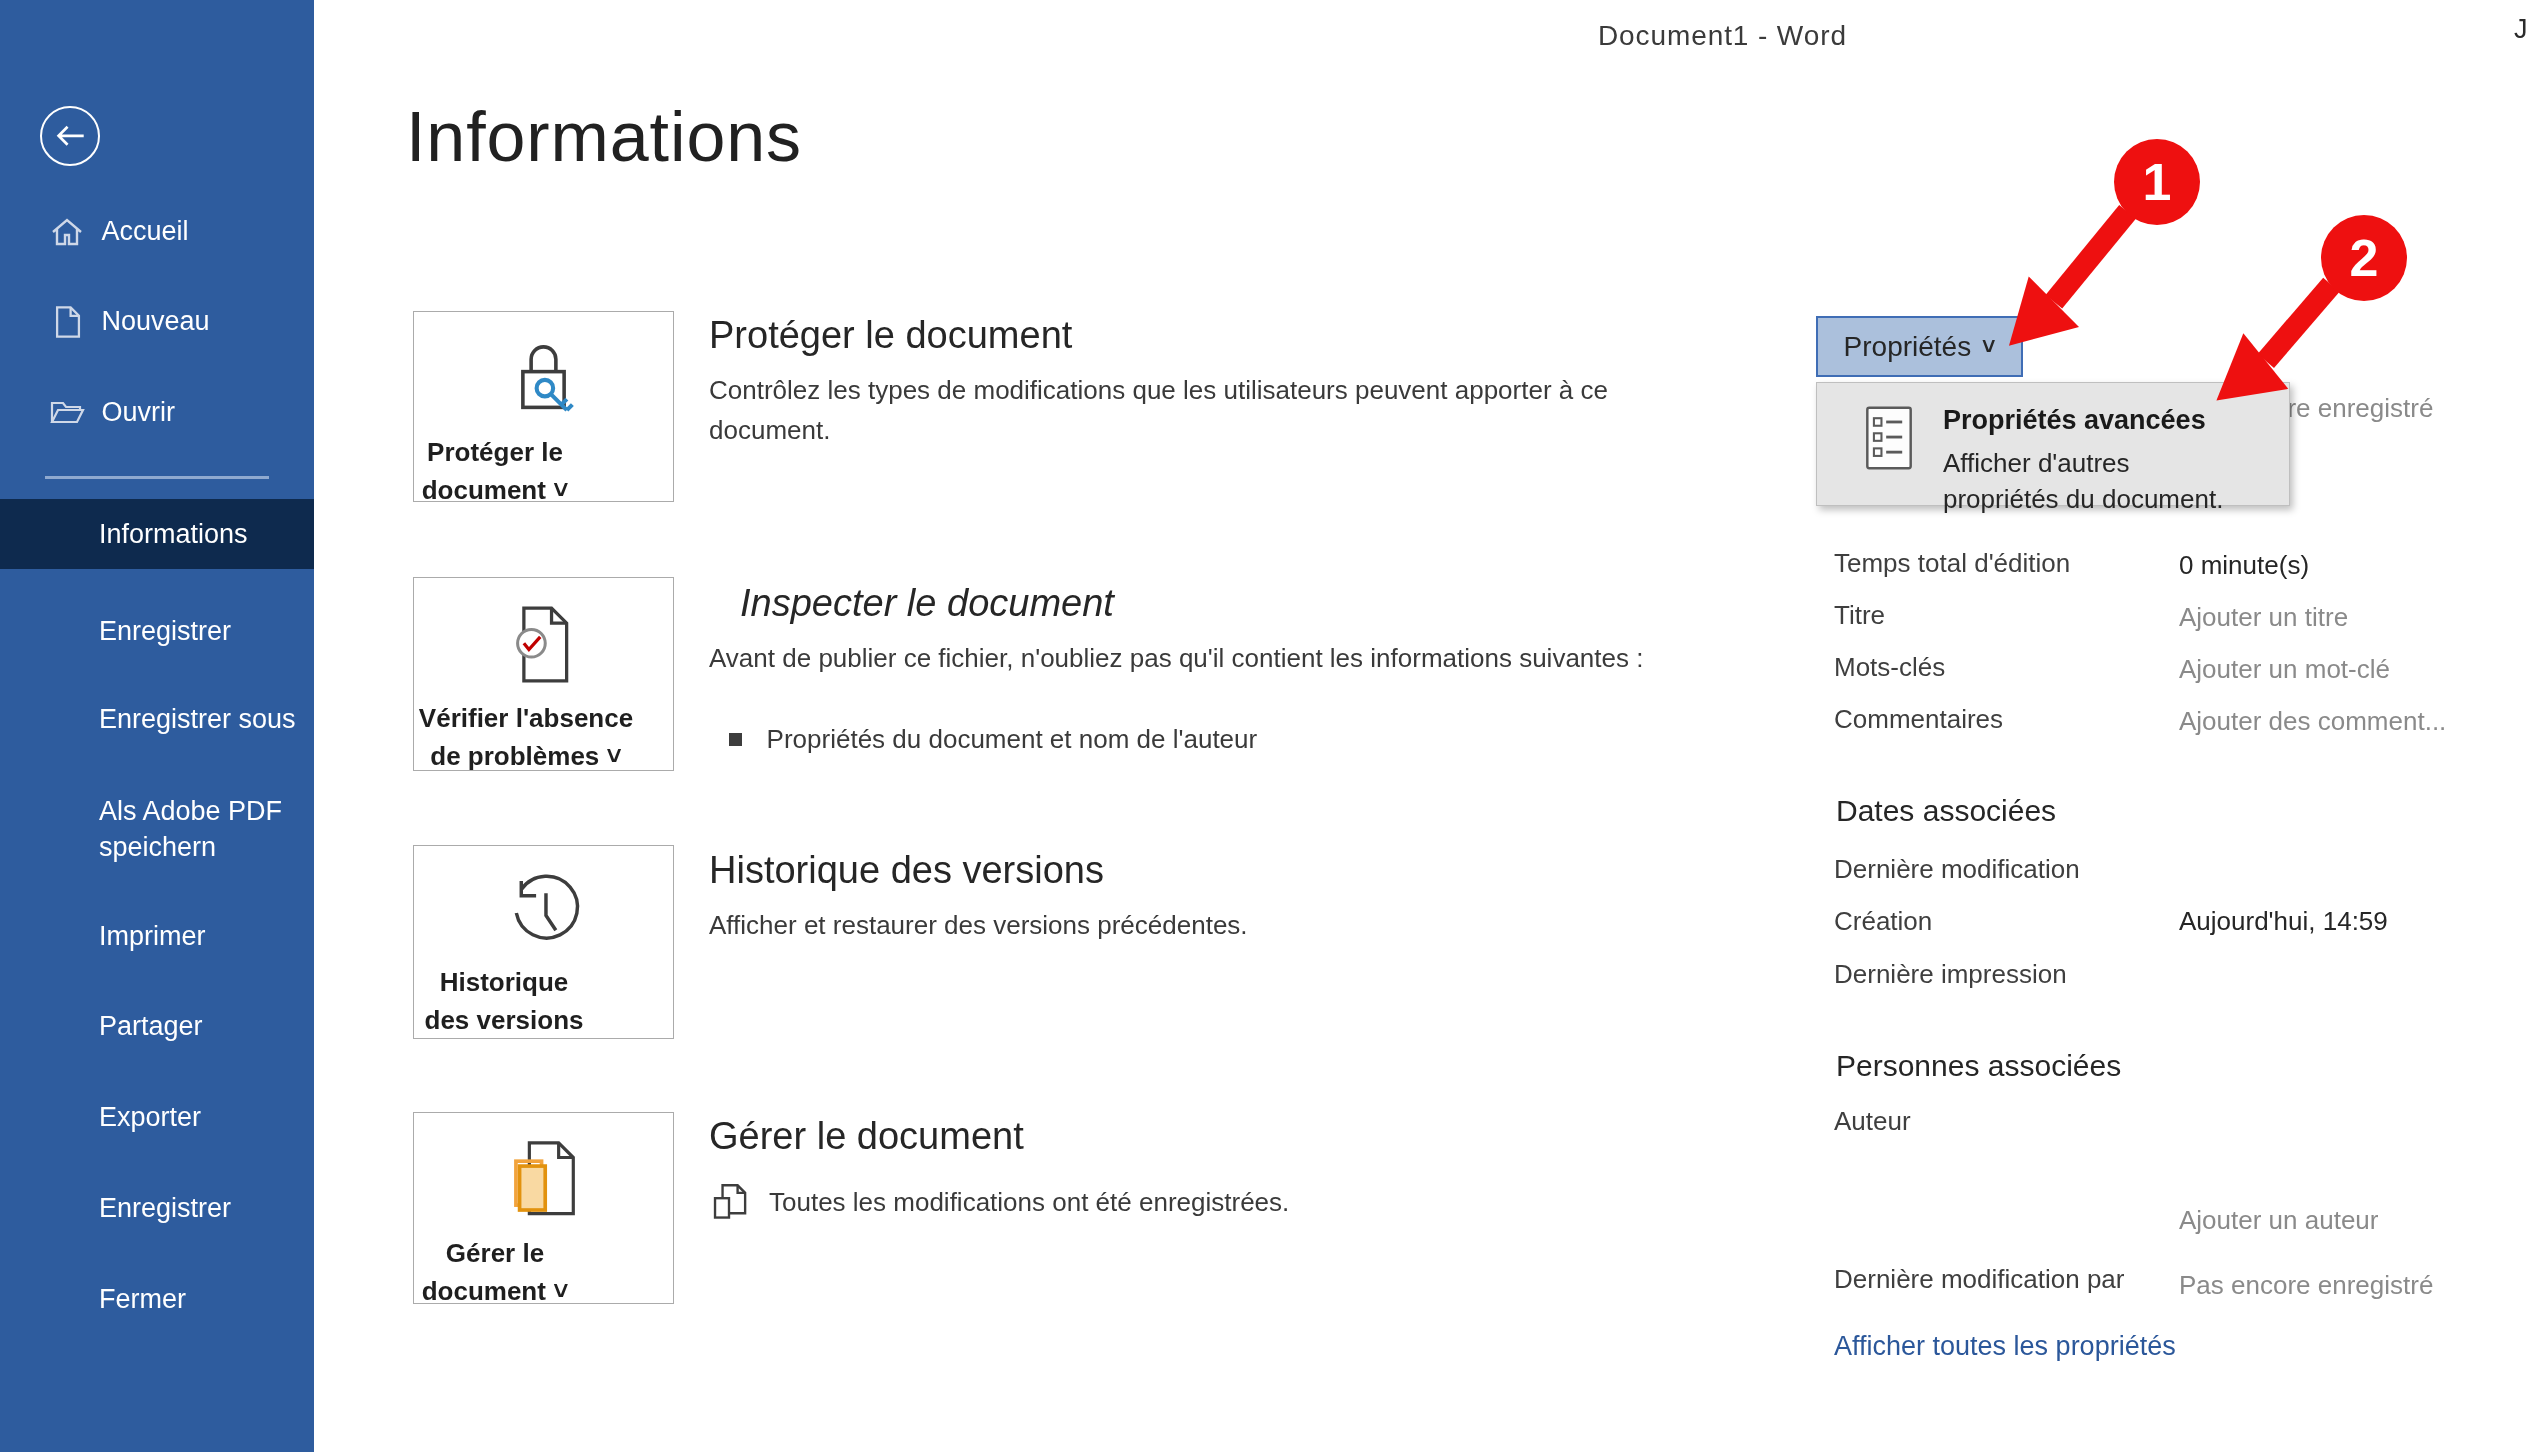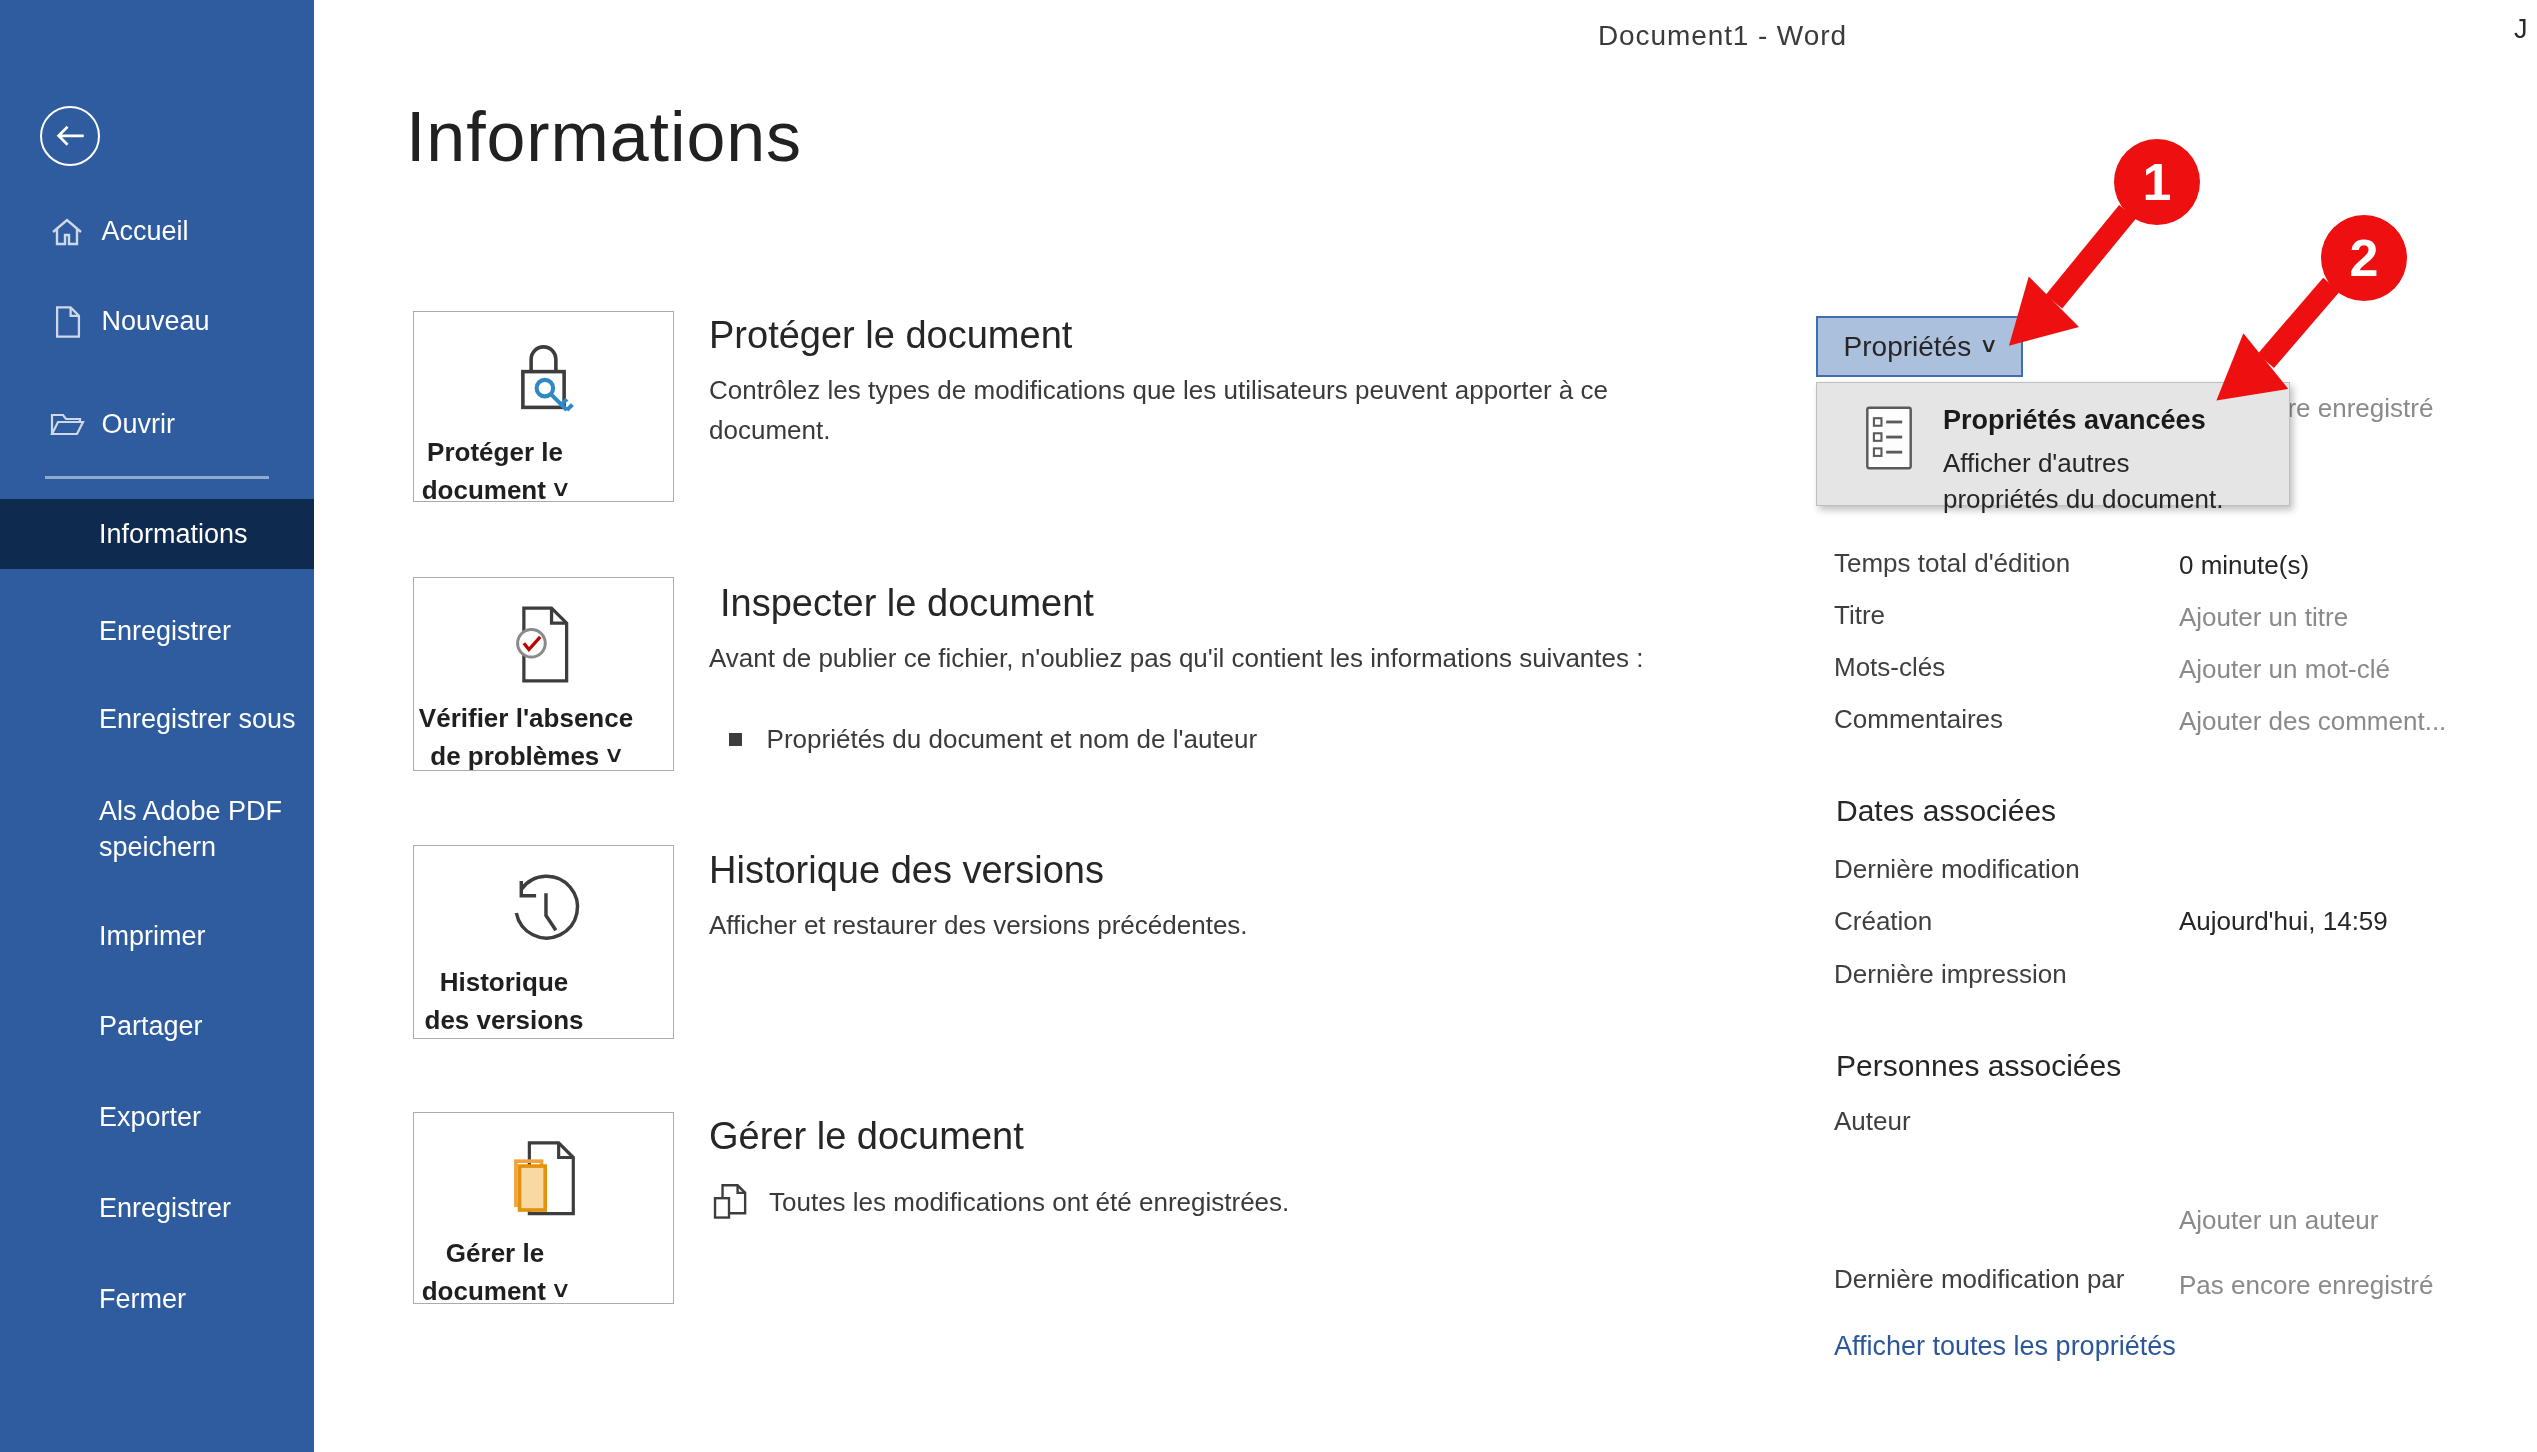--- a/index.html
+++ b/index.html
@@ -96,21 +96,21 @@
   <div class="abs nav-item" style="top:293px;">
     <span class="ico">
       <svg width="27" height="34" viewBox="0 0 26 32">
           <path d="M3 2 h13 l8 8 v20 H3 z" fill="none" stroke="#cfd8e8" stroke-width="2.2"></path>
           <path d="M16 2 v8 h8" fill="none" stroke="#cfd8e8" stroke-width="2.2"></path>
         </svg>
     </span>
     <span class="label">Nouveau</span>
   </div>
 
-  <div class="abs nav-item" style="top:396px;">
+  <div class="abs nav-item" style="top:384px;">
     <span class="ico">
       <svg width="36" height="27" viewBox="0 0 36 27">
           <path d="M3 23 V4 h11 l3 4 h14 v4" fill="none" stroke="#cfd8e8" stroke-width="2.2"></path>
           <path d="M3 23 L9 11 h25 l-6 12 z" fill="none" stroke="#cfd8e8" stroke-width="2.2"></path>
         </svg>
     </span>
     <span class="label">Ouvrir</span>
   </div>
 
   <div class="abs side-divider"></div>
@@ -173,21 +173,21 @@
       <path d="M34 4 v12 h12" fill="none" stroke="#3d3d3d" stroke-width="2.6"></path>
       <circle cx="18" cy="32" r="11" fill="#ffffff" stroke="#8a8a8a" stroke-width="2.4"></circle>
       <path d="M12 32 l4 5 l9 -10" fill="none" stroke="#c00000" stroke-width="2.6"></path>
     </svg>
   </span>
   <span class="card-label" style="width:224px;">
     <span>Vérifier l'absence de problèmes</span>
     <span class="chev">˅</span>
   </span>
 </div>
-<div class="abs sec-heading" style="left:720px;top:582px;">Inspecter le document</div>
+<div class="abs sec-heading" style="left:740px;top:582px;font-style:italic;">Inspecter le document</div>
 <div class="abs sec-desc" style="left:709px;top:638px;">Avant de publier ce fichier, n'oubliez pas qu'il contient les informations suivantes :</div>
 <div class="abs bullet-row" style="left:729px;top:724px;">
   <span class="bullet-sq"></span>
   <span class="bullet-text">Propriétés du document et nom de l'auteur</span>
 </div>
 
 <div class="abs card" style="left:413px;top:845px;height:192px;">
   <span class="icon-wrap">
     <svg width="79" height="79" viewBox="0 0 64 64">
       <path d="M14 15 A25 25 0 1 1 10 34" fill="none" stroke="#3d3d3d" stroke-width="2.8"></path>

